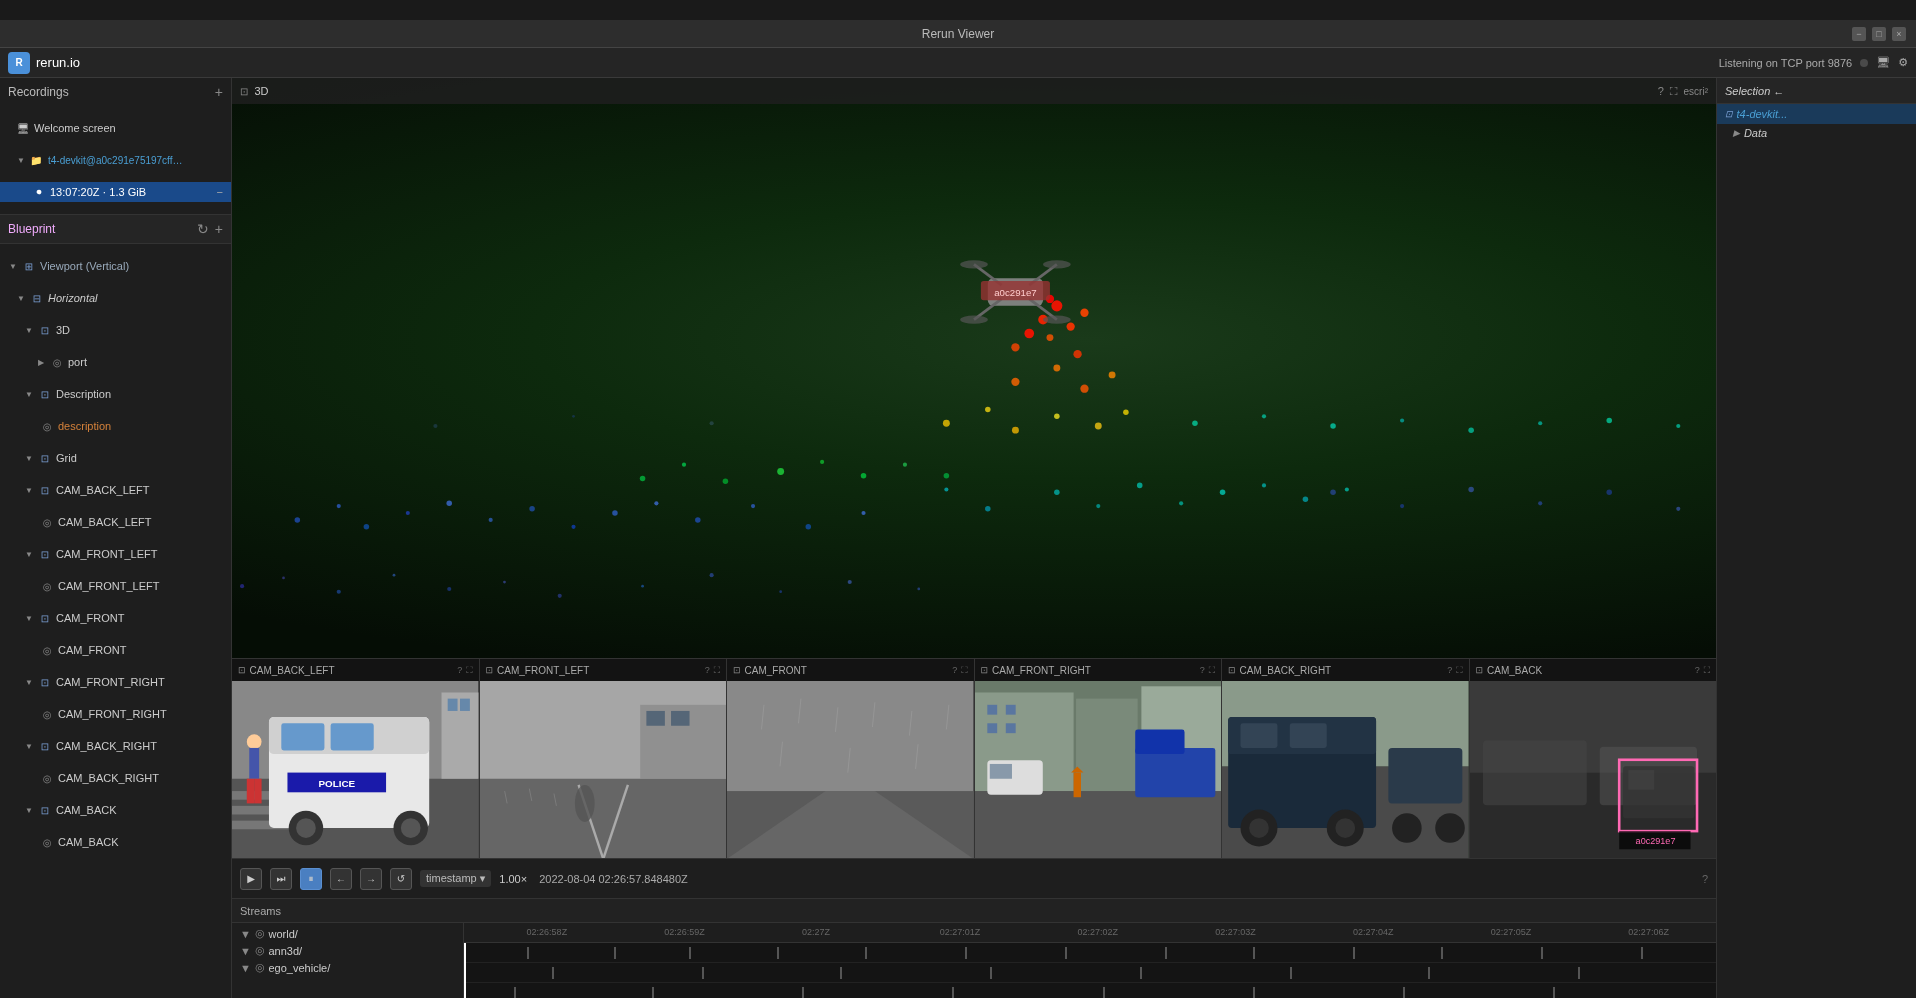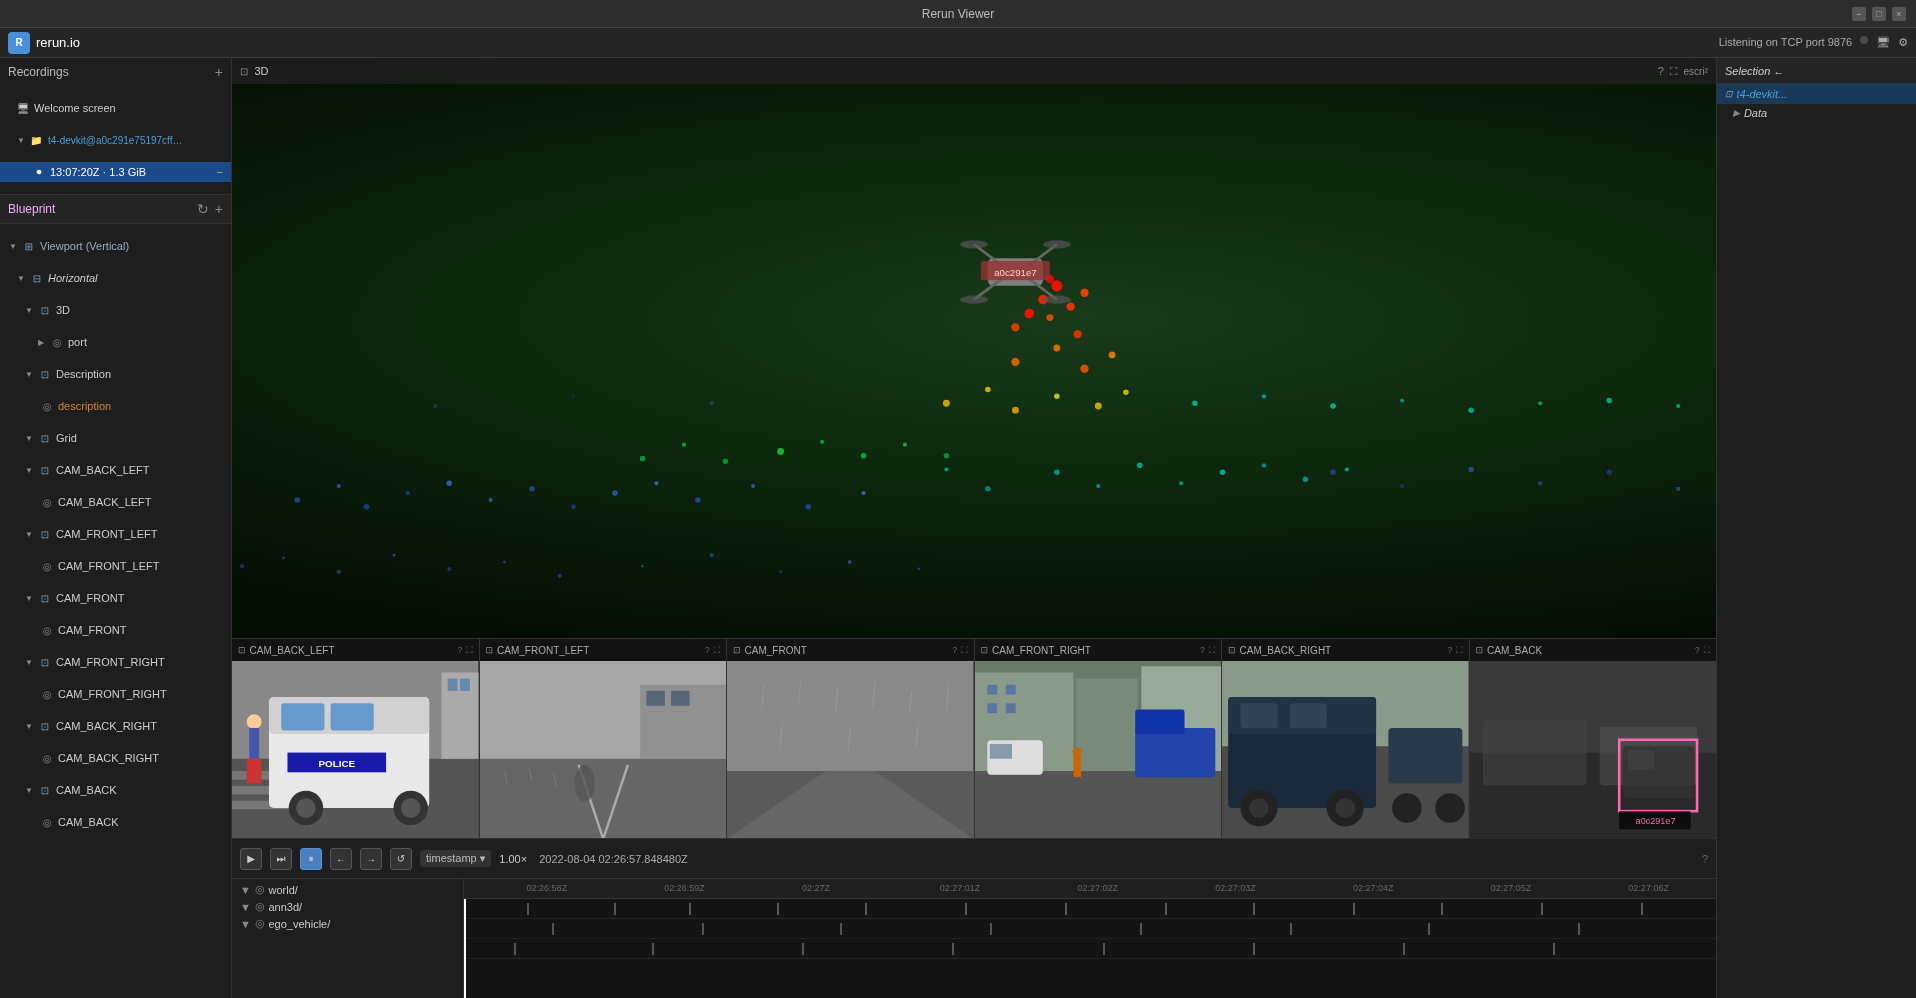--- a/index.html
+++ b/index.html
@@ -18,20 +18,21 @@
       width: 100%;
       height: 28px;
       background: #2d2d2d;
       display: flex;
       align-items: center;
       justify-content: center;
       color: #bbb;
       font-size: 12px;
       border-bottom: 1px solid #444;
       position: relative;
+      margin-top: 20px;
     }
     #titlebar .window-controls {
       position: absolute;
       right: 10px;
       display: flex;
       gap: 6px;
       align-items: center;
     }
     .win-btn {
       width: 14px; height: 14px;
@@ -69,21 +70,21 @@
     .logo-icon {
       width: 22px; height: 22px;
       background: #4a90d9;
       border-radius: 4px;
       display: flex; align-items: center; justify-content: center;
       font-size: 10px; color: #fff; font-weight: bold;
     }
     .header-right {
       margin-left: auto;
       display: flex;
-      align-items: flex-start;
+      align-items: center;
       gap: 8px;
       color: #aaa;
       font-size: 11px;
     }
     .tcp-indicator {
       width: 8px; height: 8px;
       background: #4a4a4a;
       border-radius: 50%;
     }
 
@@ -982,20 +983,23 @@
           <span style="background:#333;padding:2px 6px;border-radius:3px;cursor:pointer;">timestamp ▾</span>
         </div>
         <span class="speed-display">1.00×</span>
         <span style="color:#aaa;font-size:11px;margin-left:4px;">2022-08-04  02:26:57.848480Z</span>
         <div style="margin-left:auto;">
           <span style="color:#666;font-size:11px;">?</span>
         </div>
       </div>
 
       <div id="streams-area">
+        <div id="streams-header">
+          <span style="font-weight:500;">Streams</span>
+        </div>
         <div class="streams-content">
 
           <div class="streams-list">
             <div class="stream-item">
               <span style="color:#888;">▼</span>
               <span style="color:#888;">◎</span>
               <span>world/</span>
             </div>
             <div class="stream-item">
               <span style="color:#888;">▼</span>

